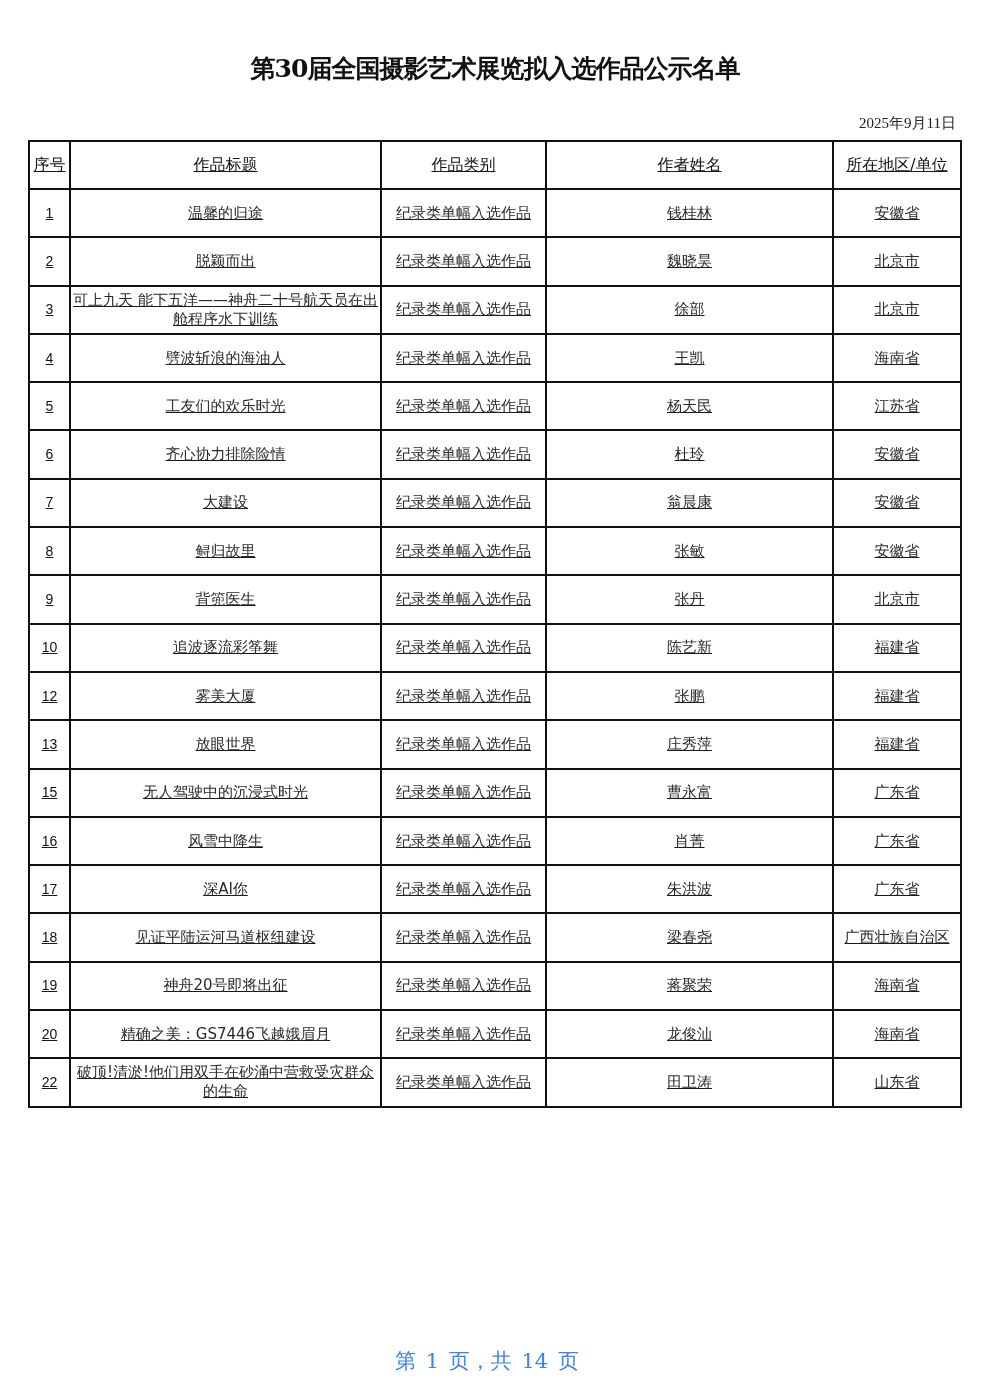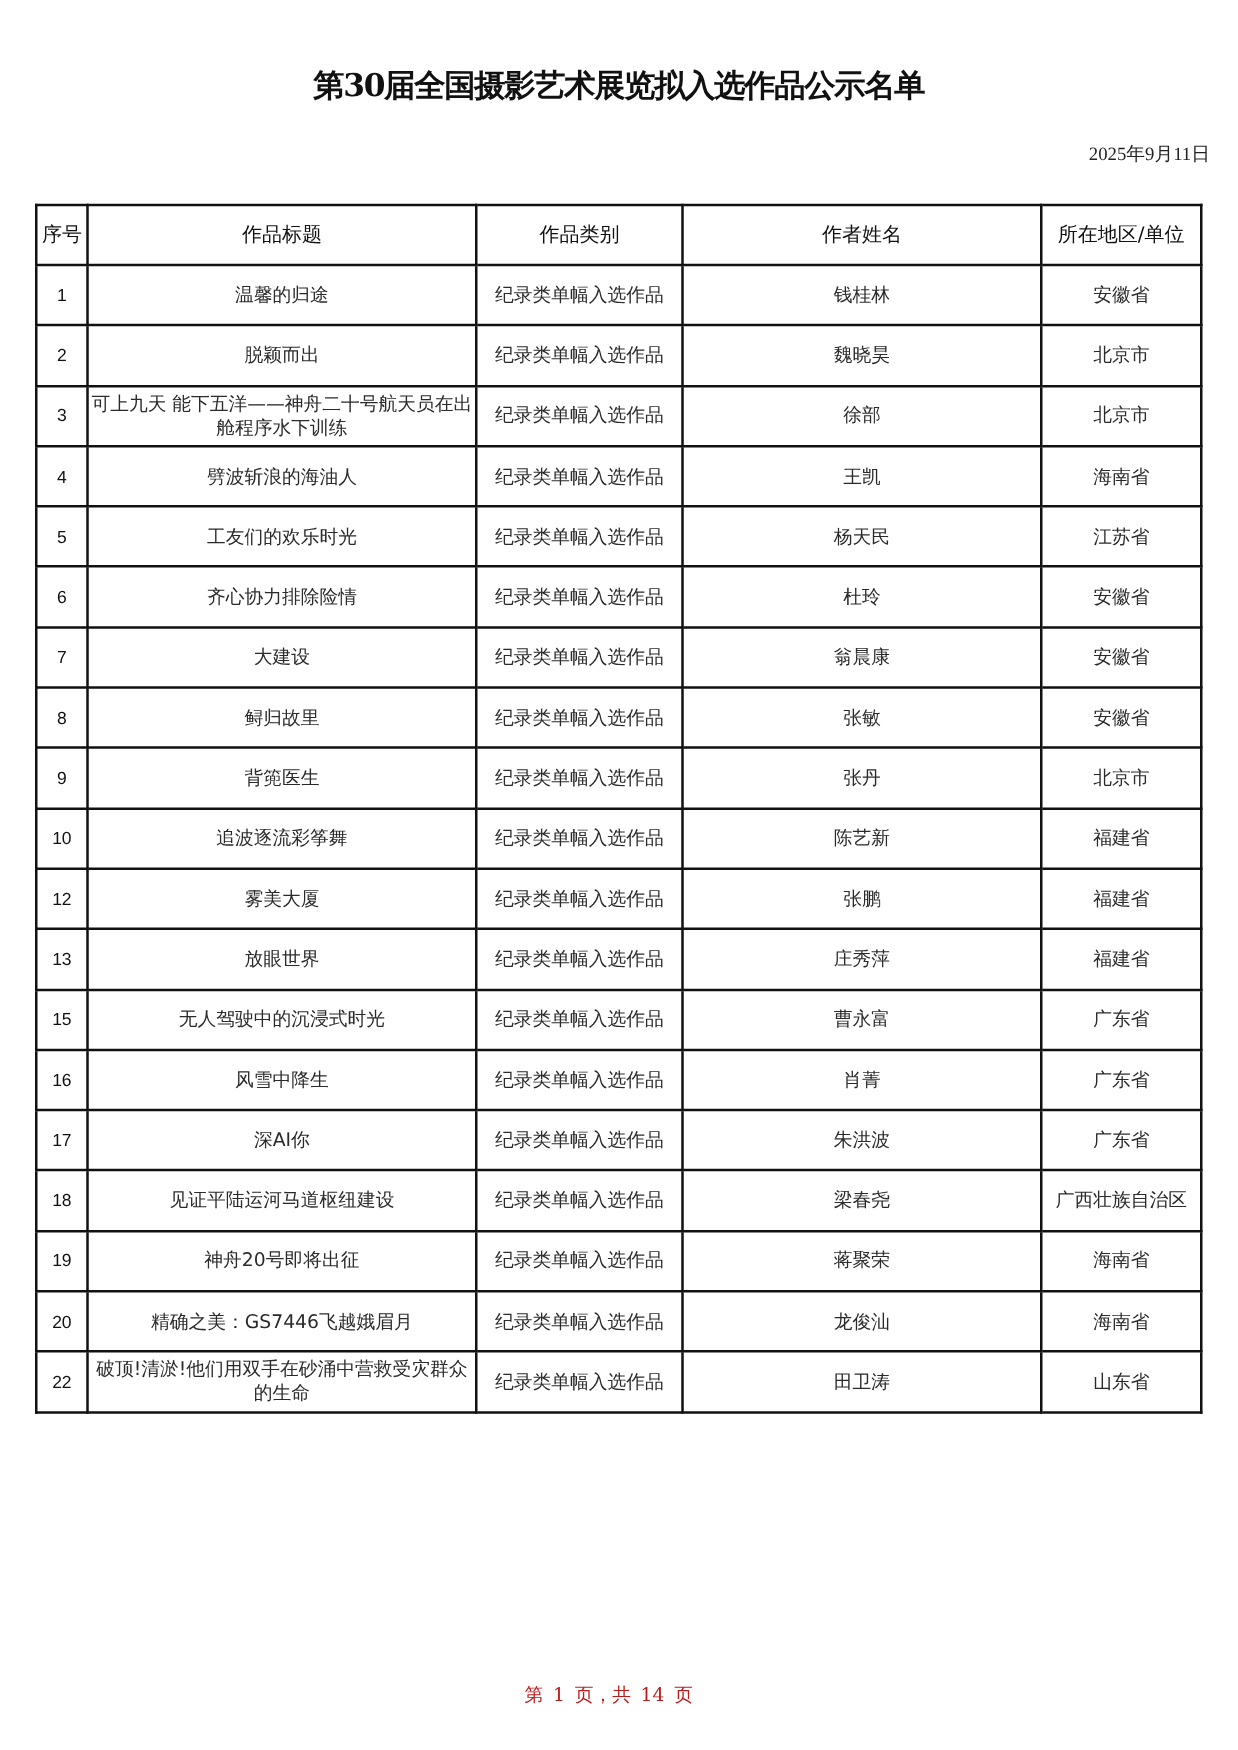--- a/index.html
+++ b/index.html
@@ -23,33 +23,34 @@
       text-align: center;
       font-size: 25px;
       font-weight: bold;
       letter-spacing: -1px;
       color: #111;
       font-family: "DejaVu Serif", "Liberation Serif", serif;
     }
     .page-date {
       position: absolute;
       top: 114px;
-      right: 22px;
+      right: 34px;
       font-size: 15px;
       color: #222;
       font-family: "Liberation Serif", "DejaVu Serif", serif;
     }
     table.list {
       position: absolute;
-      top: 163px;
+      top: 140px;
       left: 28px;
       width: 932px;
       border-collapse: collapse;
       table-layout: fixed;
       border: 2px solid #111;
+      text-decoration: underline;
     }
     table.list col.c-no { width: 41px; }
     table.list col.c-title { width: 311px; }
     table.list col.c-cat { width: 165px; }
     table.list col.c-author { width: 287px; }
     table.list col.c-region { width: 128px; }
     table.list th, table.list td {
       border: 2px solid #111;
       text-align: center;
       vertical-align: middle;
@@ -74,22 +75,22 @@
       font-family: "Liberation Sans", "DejaVu Sans", sans-serif;
       font-size: 14px;
       color: #111;
     }
     .page-footer {
       position: absolute;
       top: 1347px;
       left: 0;
       width: 974px;
       text-align: center;
-      font-size: 15px;
-      color: #b91c1c;
+      font-size: 21px;
+      color: #3b82f6;
       font-family: "DejaVu Serif", "Liberation Serif", serif;
       word-spacing: 3px;
     }
   </style>
 </head>
 <body>
 
 <div class="page-title">第30届全国摄影艺术展览拟入选作品公示名单</div>
 <div class="page-date">2025年9月11日</div>
 

